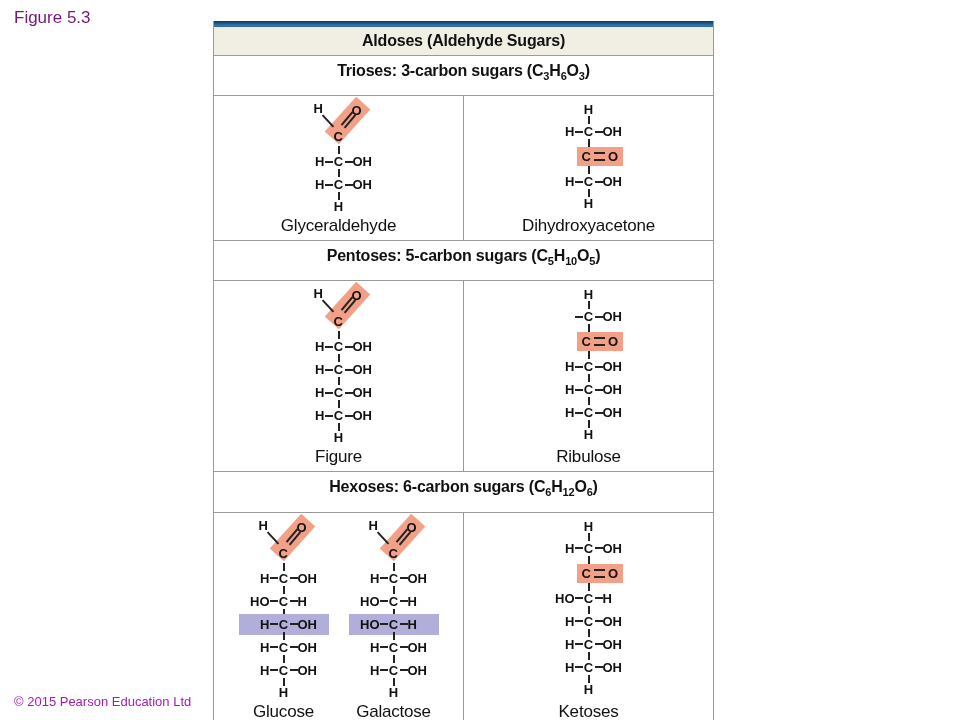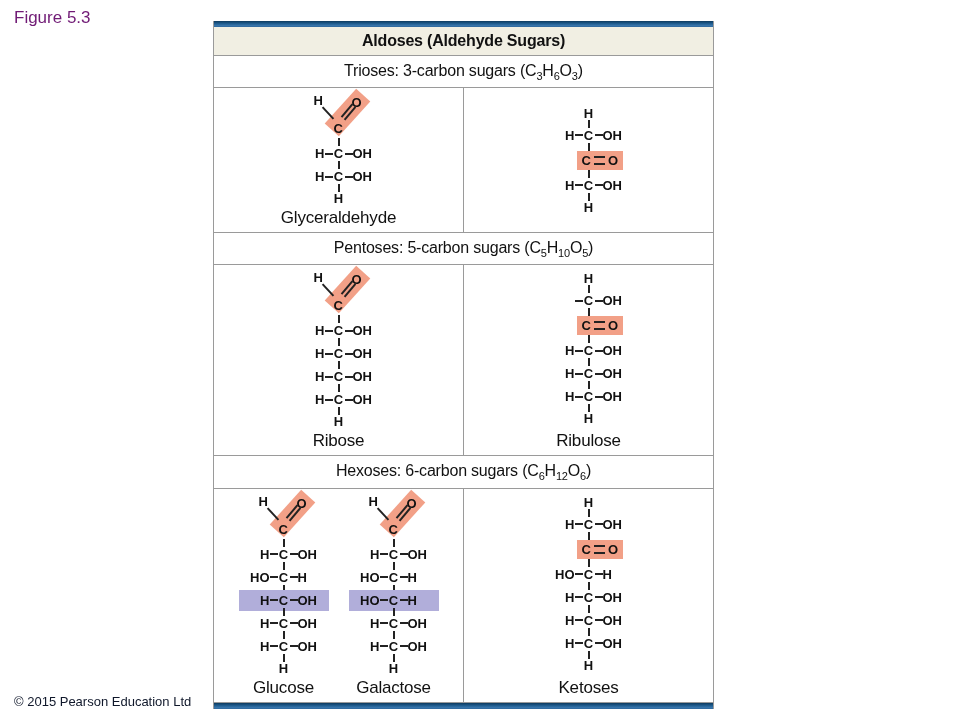--- a/index.html
+++ b/index.html
@@ -10,35 +10,35 @@
     --line:#9a9a9a;
     --bond:#222;
     --ink:#111;
   }
   html,body{margin:0;padding:0}
   body{
     width:960px;height:720px;position:relative;overflow:hidden;background:#fff;
     font-family:"Liberation Sans",sans-serif;color:var(--ink);
   }
   .fig-label{position:absolute;left:14px;top:8px;font-size:17px;color:#701a75}
-  .copyright{position:absolute;left:14px;top:694px;font-size:13px;color:#0f172a}
+  .copyright{position:absolute;left:14px;top:694px;font-size:13px;color:#a21caf}
 
   .sugar-table{
     position:absolute;left:213px;top:21px;width:501px;box-sizing:border-box;
     border-left:1px solid var(--line);border-right:1px solid var(--line);
     background:#fff;
   }
   .blue-bar{height:6px;background:linear-gradient(180deg,#0c3a5e 0%,#1d5a8c 40%,#3a77ad 80%,#2b6599 100%)}
 
   .hdr{display:flex;background:var(--beige);border-bottom:1px solid var(--line)}
   .hdr-cell{flex:1;text-align:center;font-weight:bold;font-size:16px;padding:5px 0;letter-spacing:-0.2px}
   .hdr-cell + .hdr-cell{border-left:1px solid var(--line)}
 
   .band{
-    text-align:center;font-weight:normal;font-size:16px;padding:6px 0 5px;
+    text-align:center;font-weight:bold;font-size:16px;padding:6px 0 13px;
     border-bottom:1px solid var(--line);background:#fff;letter-spacing:-0.2px;
   }
   .band sub{font-size:11px}
 
   .struct-row{display:flex;border-bottom:1px solid var(--line);box-sizing:border-box}
   .row-trioses{min-height:141px}
   .row-pentoses{min-height:189px}
   .row-hexoses{min-height:207px}
   .struct-cell{
     flex:1;display:flex;flex-direction:column;align-items:center;
@@ -159,20 +159,21 @@
               <span class="l">H</span>
               <span class="dash"></span>
               <span class="catom">C</span>
               <span class="dash"></span>
               <span class="r">OH</span>
             </div>
             <div class="vbond"></div>
             <div class="hrow">H</div>
           </div>
       </div>
+      <div class="mol-label">Dihydroxyacetone</div>
     </div>
   </div>
 
   <div class="band">Pentoses: 5-carbon sugars (C<sub>5</sub>H<sub>10</sub>O<sub>5</sub>)</div>
 
   <div class="struct-row row-pentoses">
     <div class="struct-cell">
       <div class="mol-wrap">
         <div class="mol">
             <div class="ald">
@@ -212,21 +213,21 @@
               <span class="l">H</span>
               <span class="dash"></span>
               <span class="catom">C</span>
               <span class="dash"></span>
               <span class="r">OH</span>
             </div>
             <div class="vbond"></div>
             <div class="hrow">H</div>
           </div>
       </div>
-      <div class="mol-label">Ribose</div>
+      <div class="mol-label">Figure</div>
     </div>
     <div class="struct-cell">
       <div class="mol-wrap">
         <div class="mol">
             <div class="hrow">H</div>
             <div class="vbond"></div>
             <div class="crow">
               <span class="l"></span>
               <span class="dash"></span>
               <span class="catom">C</span>

